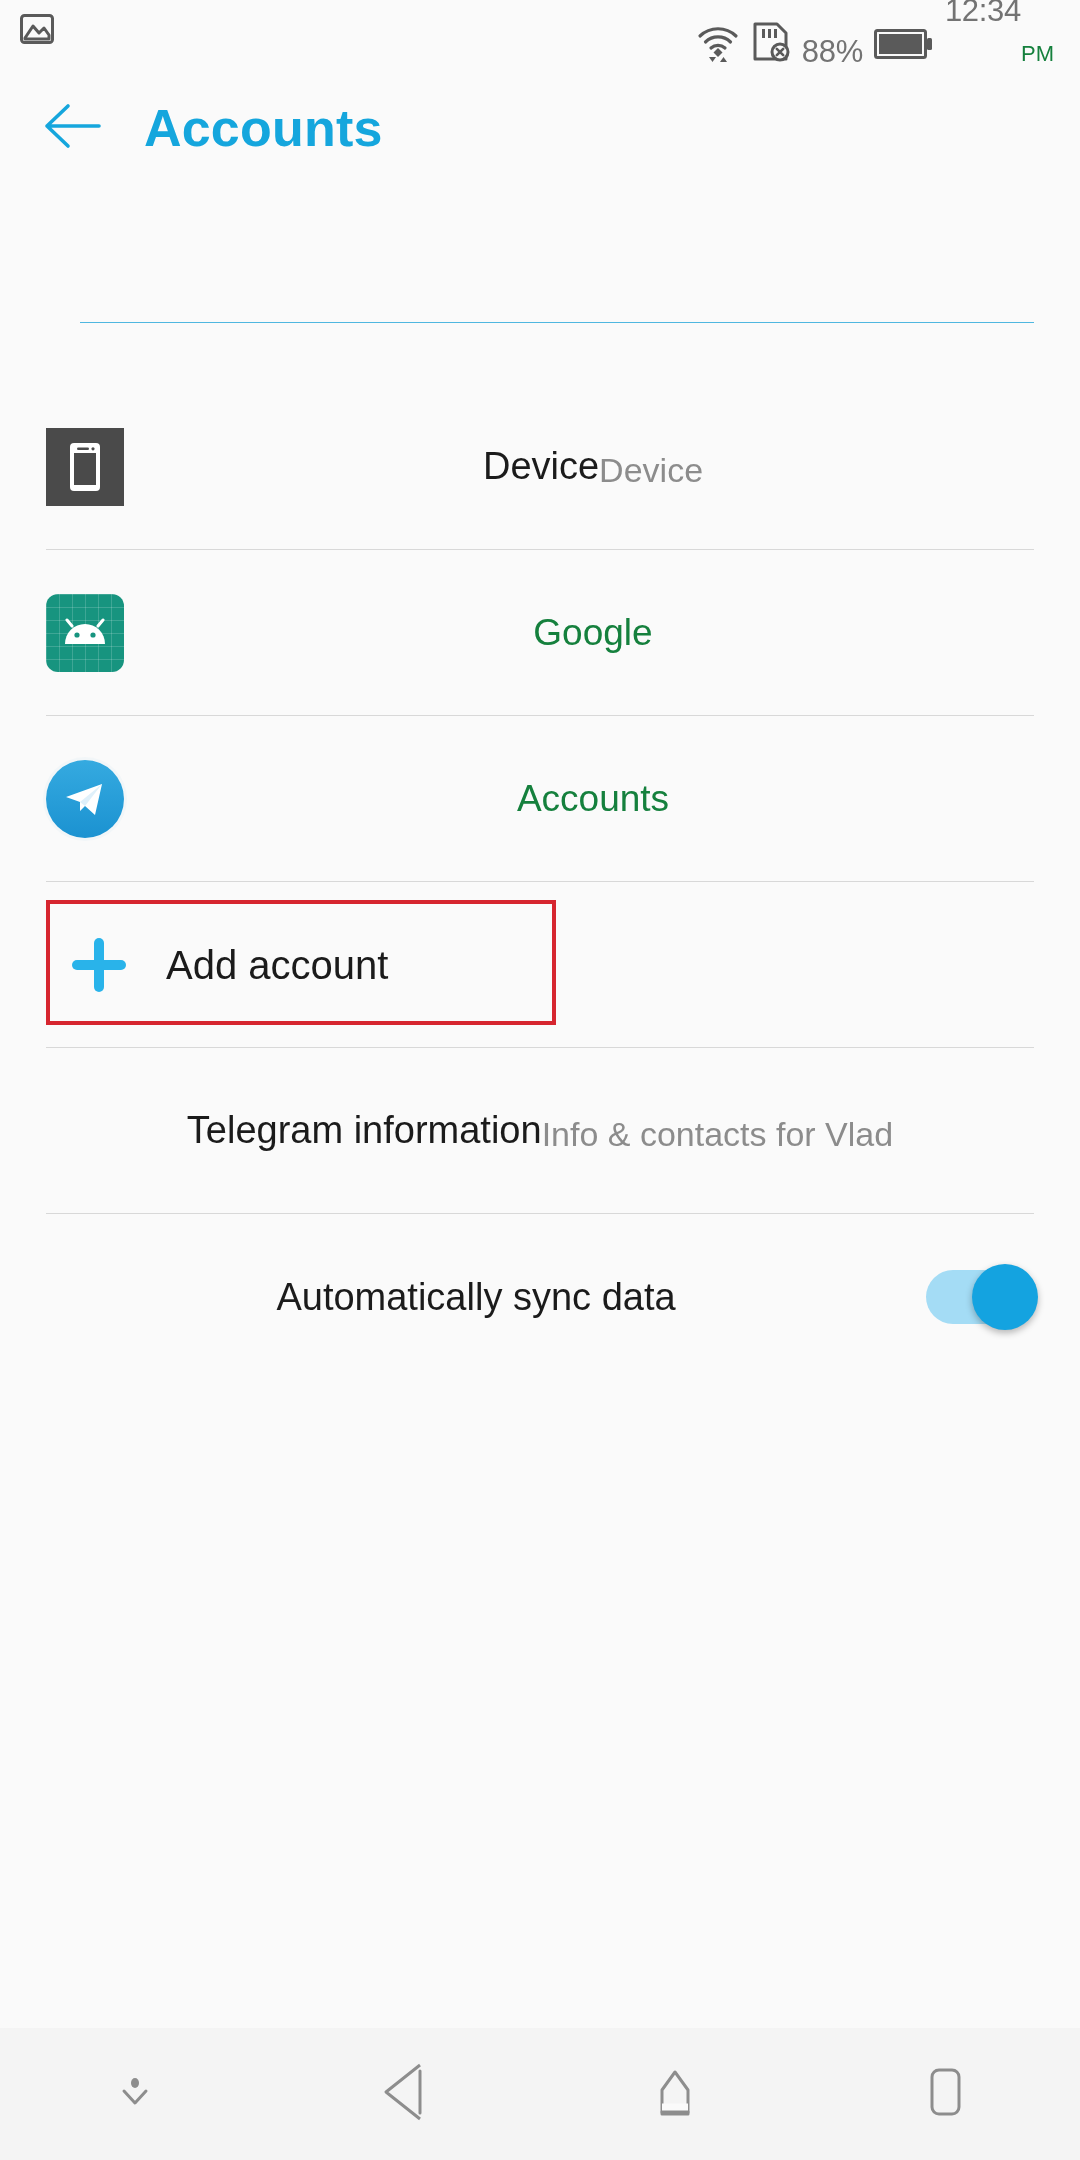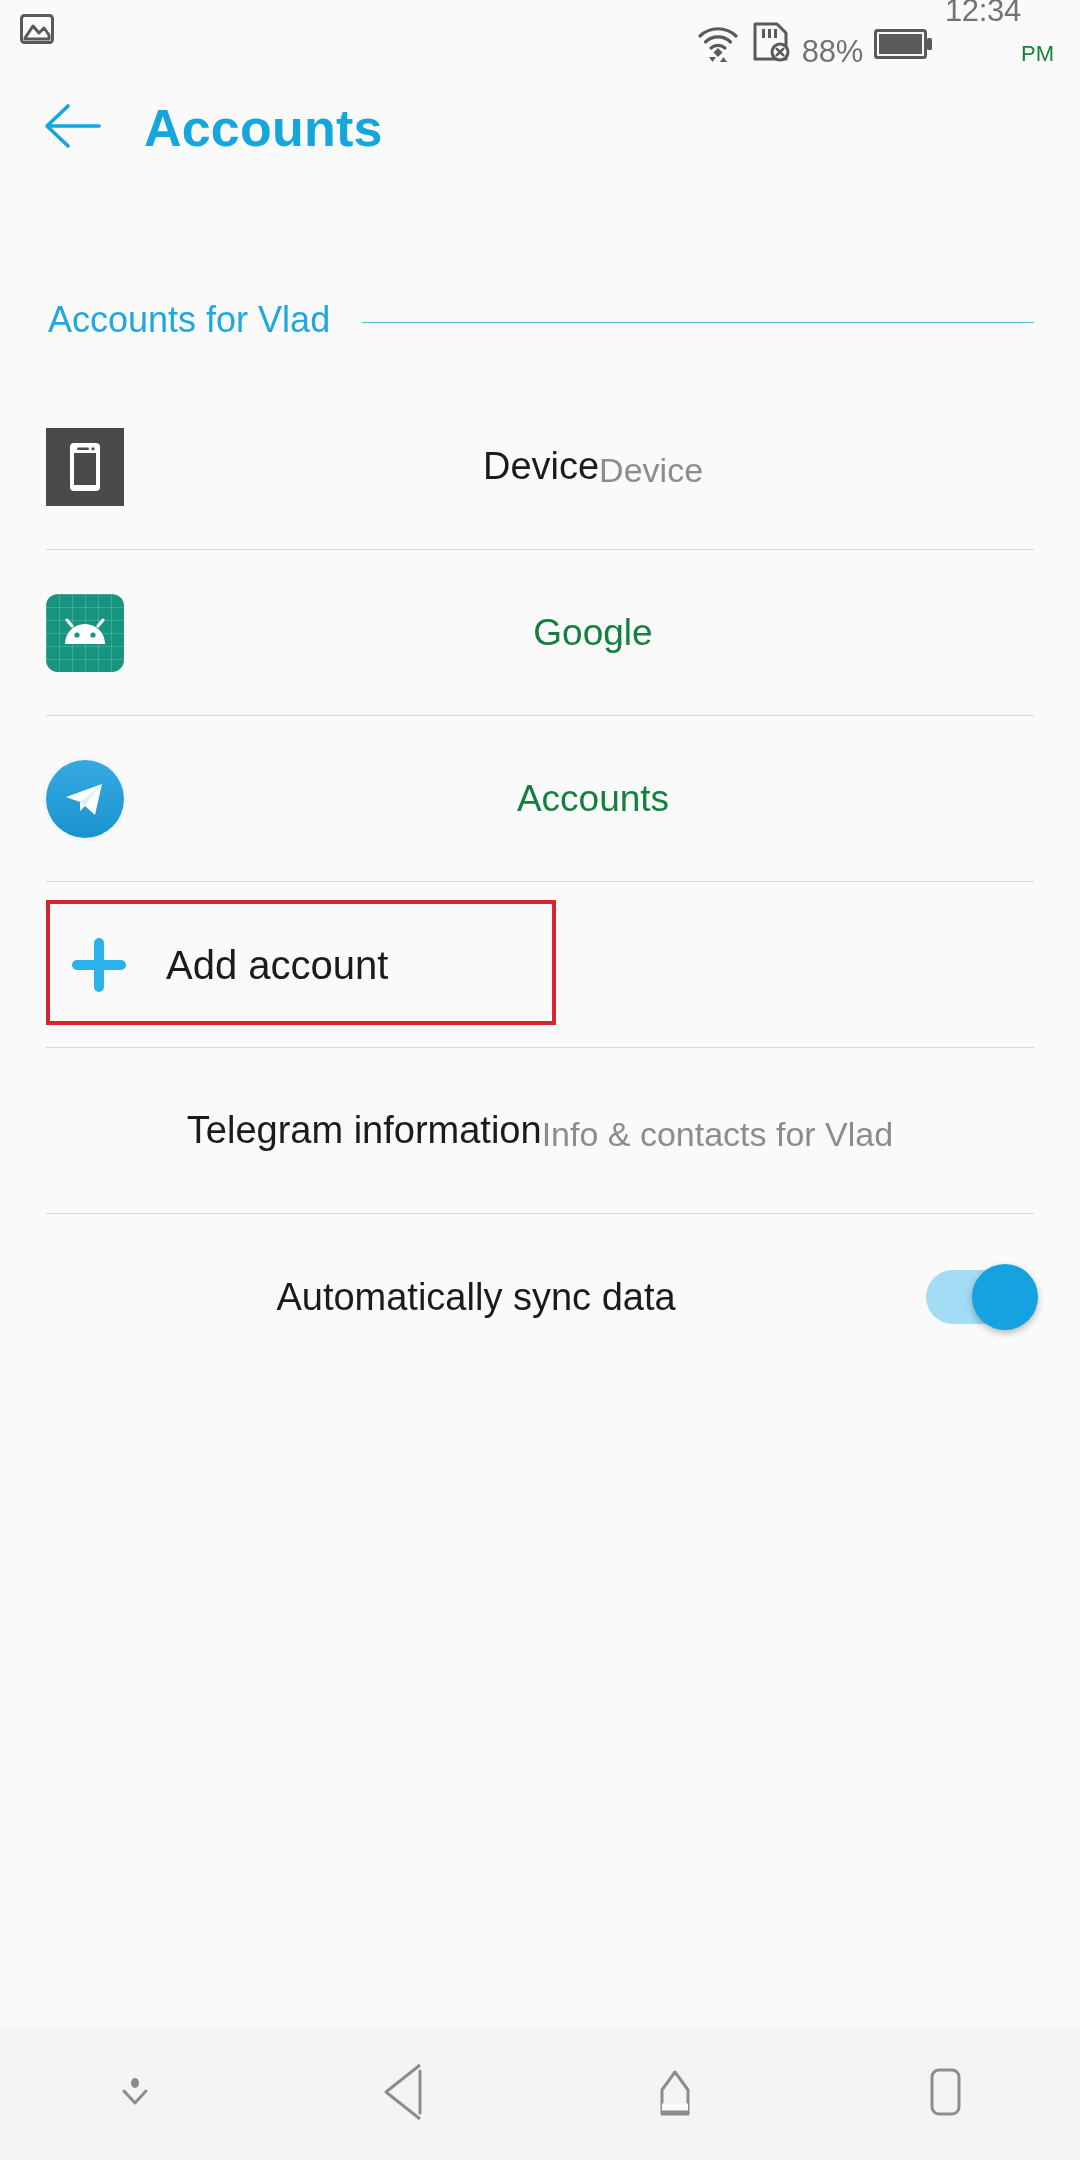--- a/index.html
+++ b/index.html
@@ -315,21 +315,20 @@
       <span>
         <svg width="62" height="46" viewBox="0 0 62 46">
           <path d="M58 23 L6 23 M6 23 L27 3 M6 23 L27 43" fill="none" stroke="#15a6dd" stroke-width="3.6" stroke-linecap="round" stroke-linejoin="round"></path>
         </svg>
       </span>
     </div>
     <div class="page-title">Accounts</div>
   </div>
 
   <div class="section-head">
-    <div class="section-title">Accounts for Vlad</div>
     <div class="section-rule"></div>
   </div>
 
   <div class="list">
 
     <div class="row account">
       <div class="row-icon">
         <div class="icon-device">
           <svg width="36" height="52" viewBox="0 0 36 52">
             <rect x="3" y="2" width="30" height="48" rx="4" fill="#ffffff"></rect>

